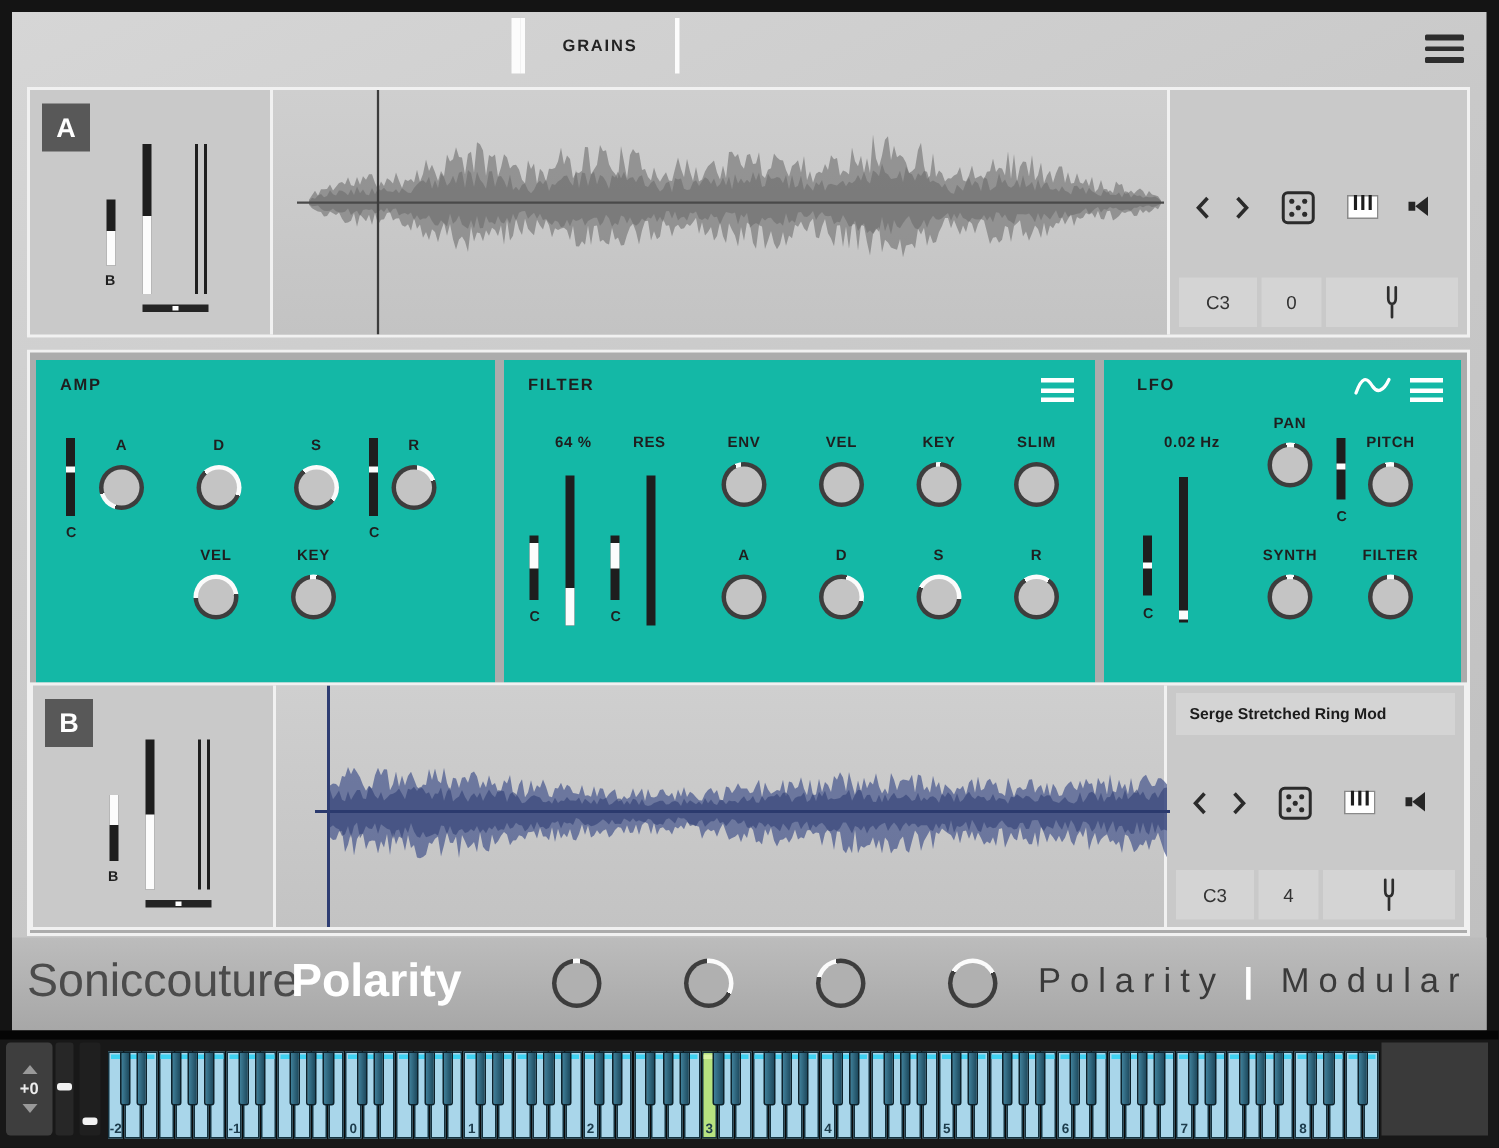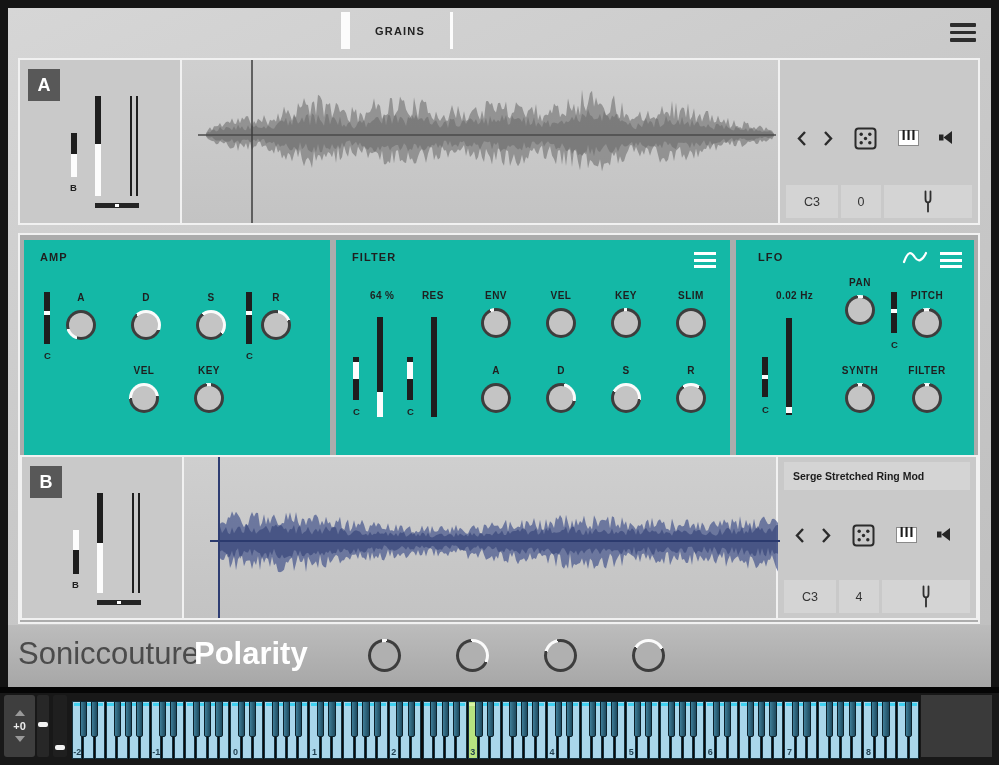--- a/index.html
+++ b/index.html
@@ -357,20 +357,21 @@
       </div>
     <div class="fknob" style="left:448px;top:14px">
         <div class="kring" style="background: conic-gradient(from 356deg, rgb(251, 251, 251) 0deg, rgb(251, 251, 251) 120deg, rgb(61, 61, 61) 120deg, rgb(61, 61, 61) 360deg);"></div>
       </div>
     <div class="fknob" style="left:536px;top:14px">
         <div class="kring" style="background: conic-gradient(from 286deg, rgb(251, 251, 251) 0deg, rgb(251, 251, 251) 62deg, rgb(61, 61, 61) 62deg, rgb(61, 61, 61) 360deg);"></div>
       </div>
     <div class="fknob" style="left:624px;top:14px">
         <div class="kring" style="background: conic-gradient(from 302deg, rgb(251, 251, 251) 0deg, rgb(251, 251, 251) 120deg, rgb(61, 61, 61) 120deg, rgb(61, 61, 61) 360deg);"></div>
       </div>
+    <div class="product"><span>Polarity</span> <span class="psep">|</span> <span>Modular</span></div>
   </div>
 </div>
 
 <div class="kbarea">
   <div class="topstrip"></div>
   <div class="transpose">
     <div class="tri-up"></div>
     <div class="trval">+0</div>
     <div class="tri-dn"></div>
   </div>

